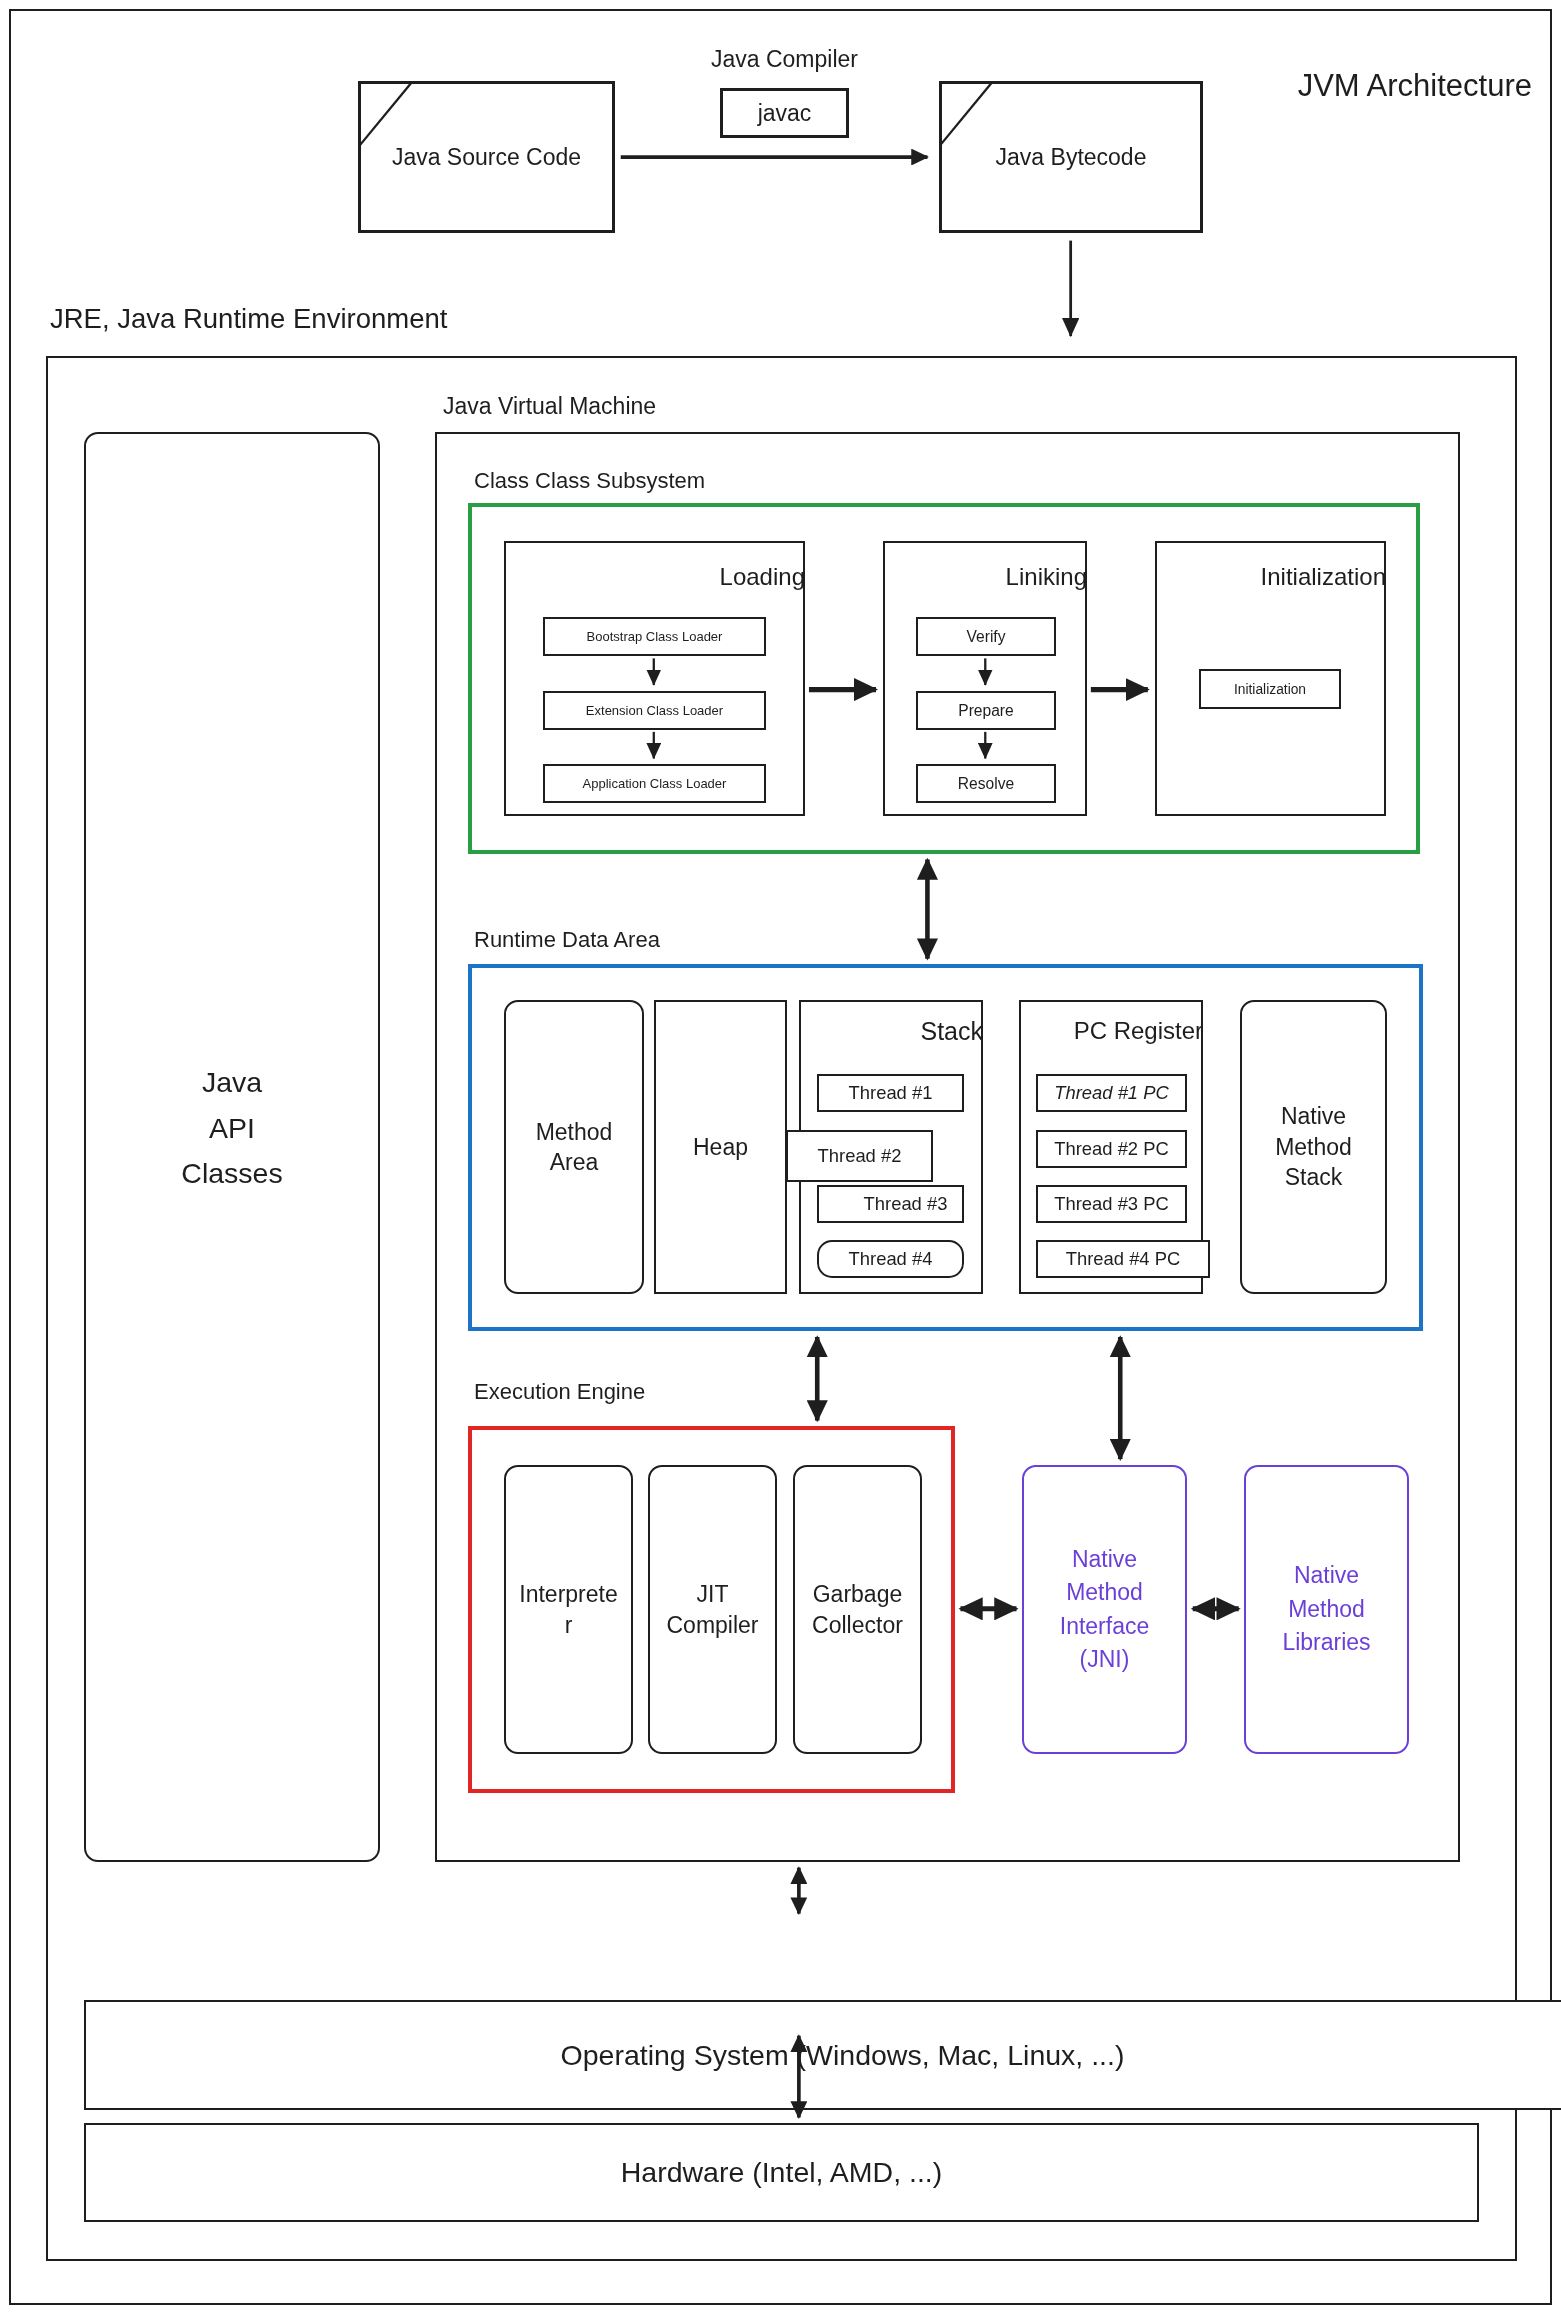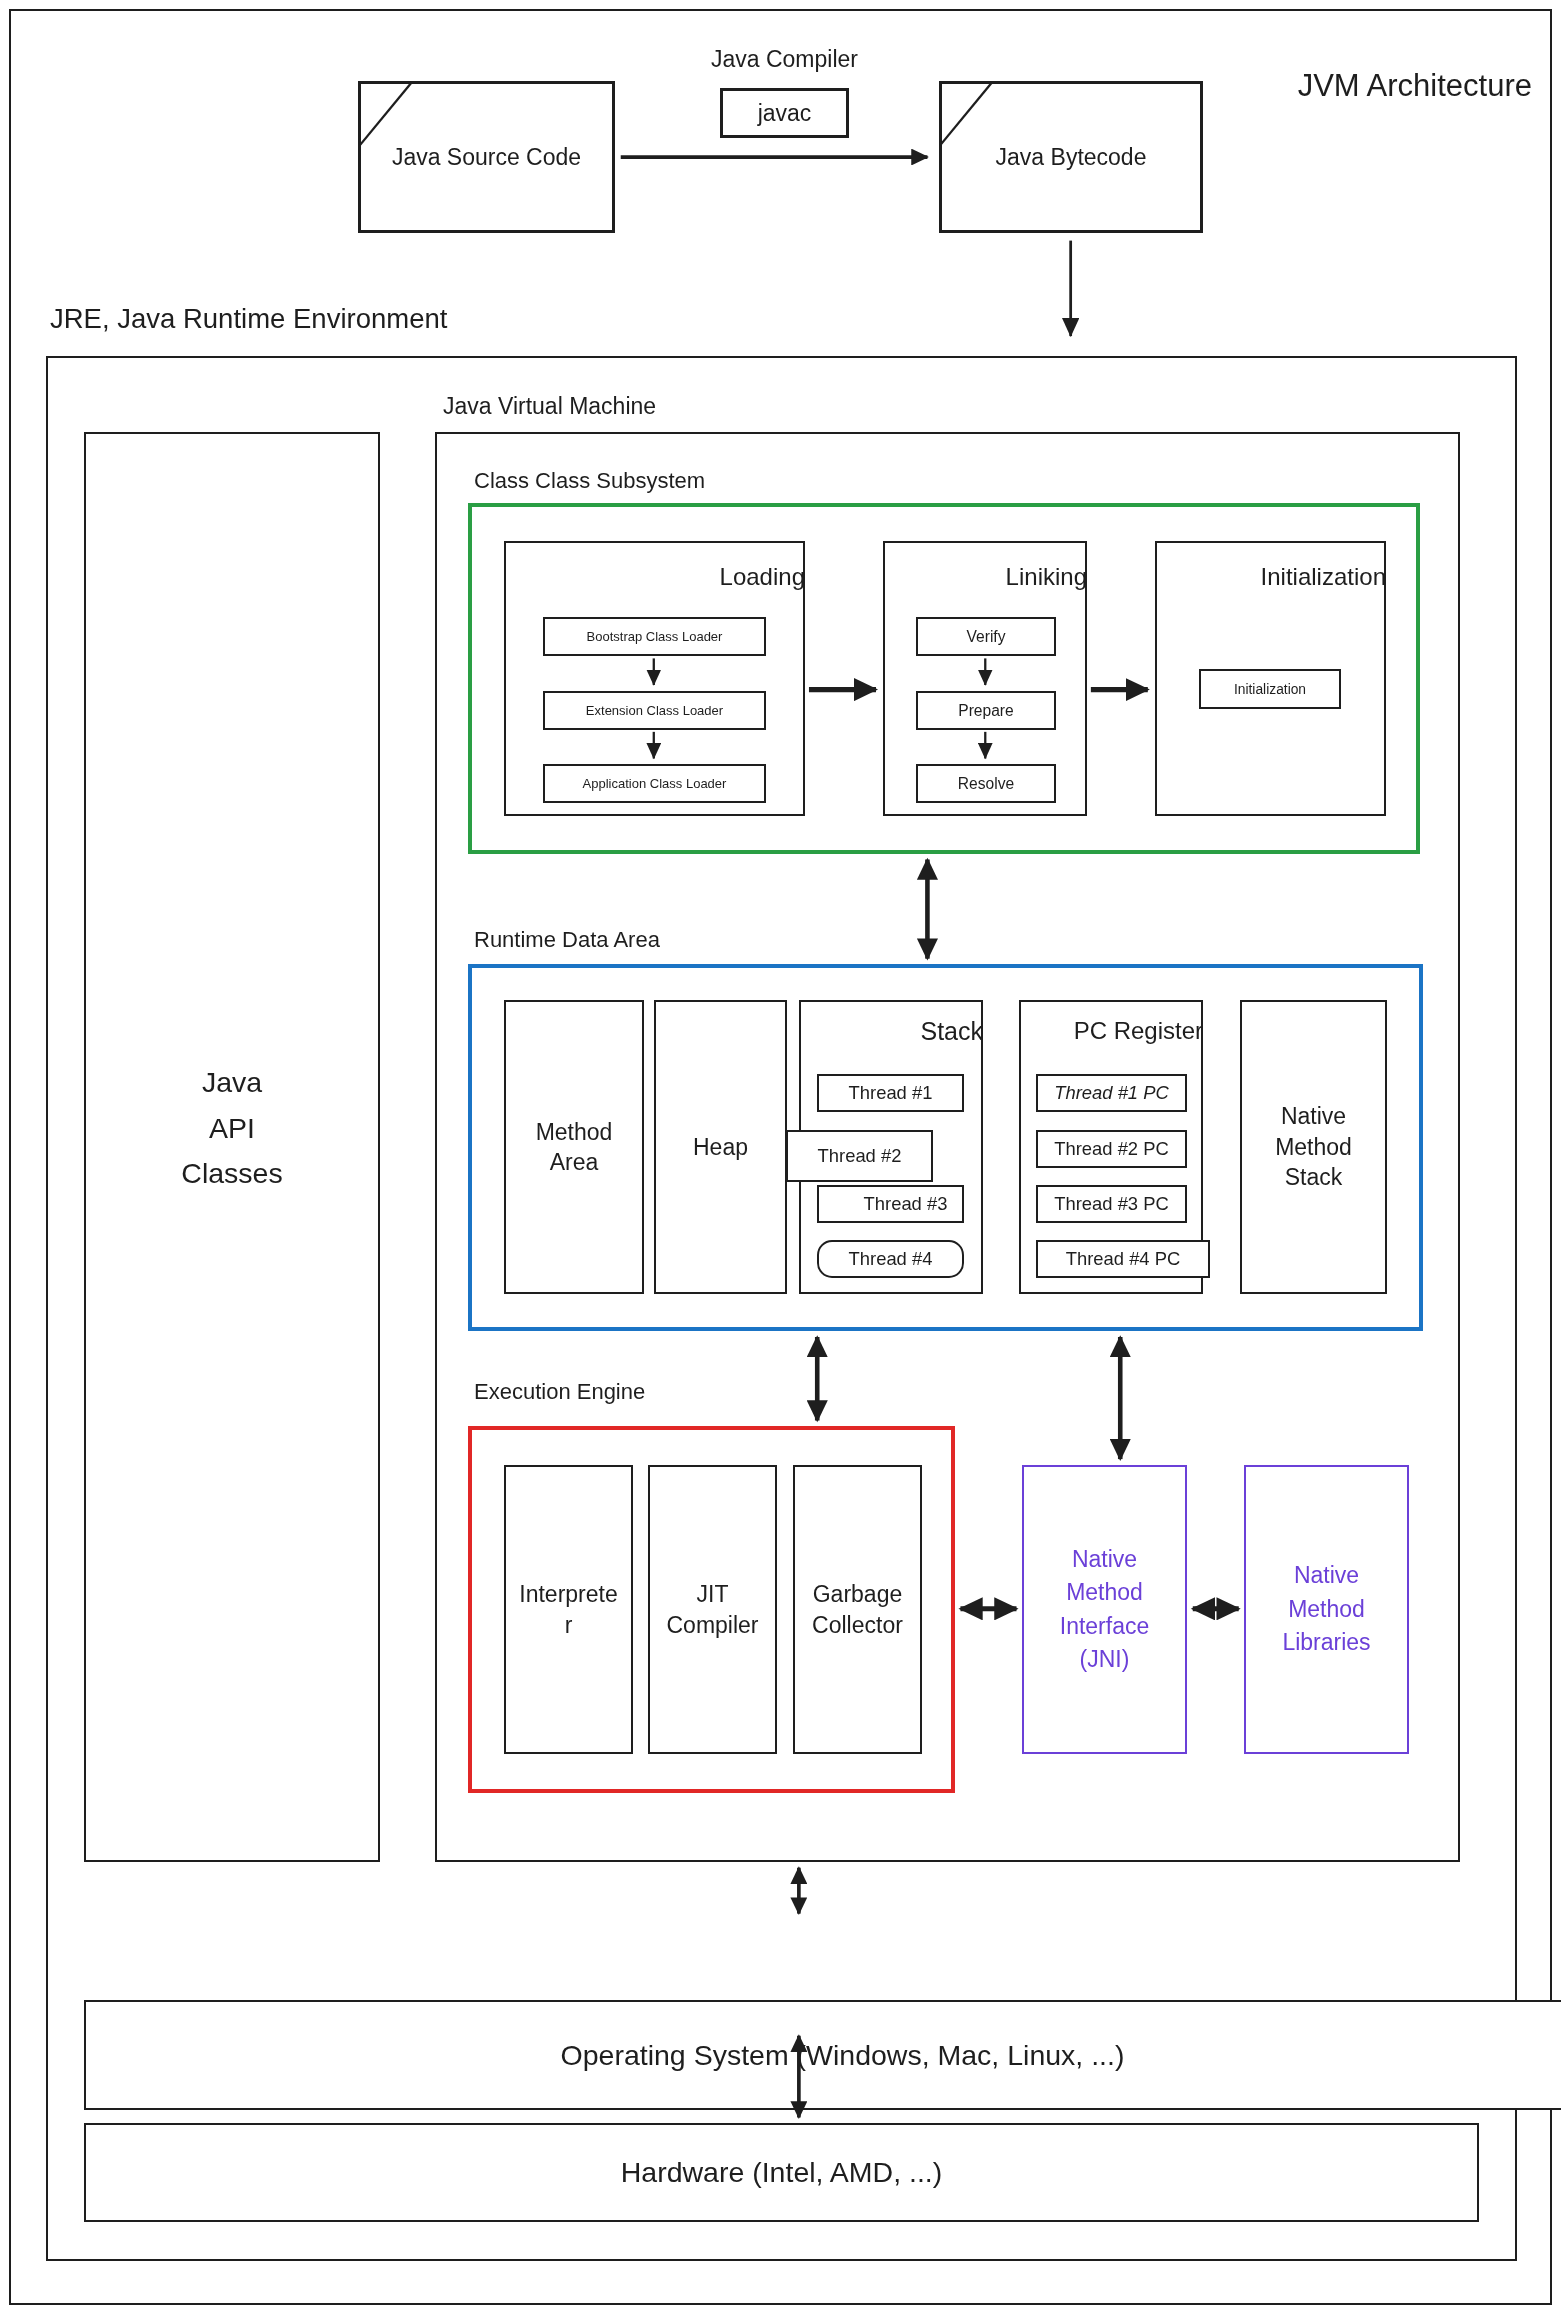--- a/index.html
+++ b/index.html
@@ -11,21 +11,21 @@
     font-family:"Liberation Sans","DejaVu Sans",sans-serif;color:var(--ink);
   }
   .abs{position:absolute;box-sizing:border-box;}
   .box{border:2.8px solid var(--ink);background:#fff;}
   .b4{border-width:3.7px;}
   .gbox{border:4.6px solid var(--green);background:transparent;}
   .bbox{border:4.6px solid var(--blue);background:transparent;}
   .rbox{border:4.6px solid var(--red);background:transparent;}
   .pbox{border:2.8px solid var(--purple);background:#fff;color:var(--purple);}
   .center{display:flex;align-items:center;justify-content:center;text-align:center;}
-  .pre{white-space:pre-line;}
+  .pre{white-space:pre-line;border-radius:14px;}
   .lbl{position:absolute;white-space:nowrap;}
   .ttl{position:absolute;text-align:right;}
   svg.overlay{position:absolute;left:0;top:0;width:1561px;height:2314px;pointer-events:none;z-index:30;}
   svg.overlay line{stroke:var(--ink);}
   svg.overlay .hd{fill:var(--ink);}
   .f15{font-size:13.8px;} .f17{font-size:15.6px;} .f18{font-size:13px;} .f20{font-size:18.4px;}
   .f24{font-size:22px;} .f25{font-size:23px;} .f26{font-size:24px;} .f27{font-size:25px;}
   .f30{font-size:27.5px;} .f31{font-size:28.5px;} .f34{font-size:31px;}
   .lh13{line-height:1.32;} .lh145{line-height:1.45;} .lh16{line-height:1.6;}
 </style>

